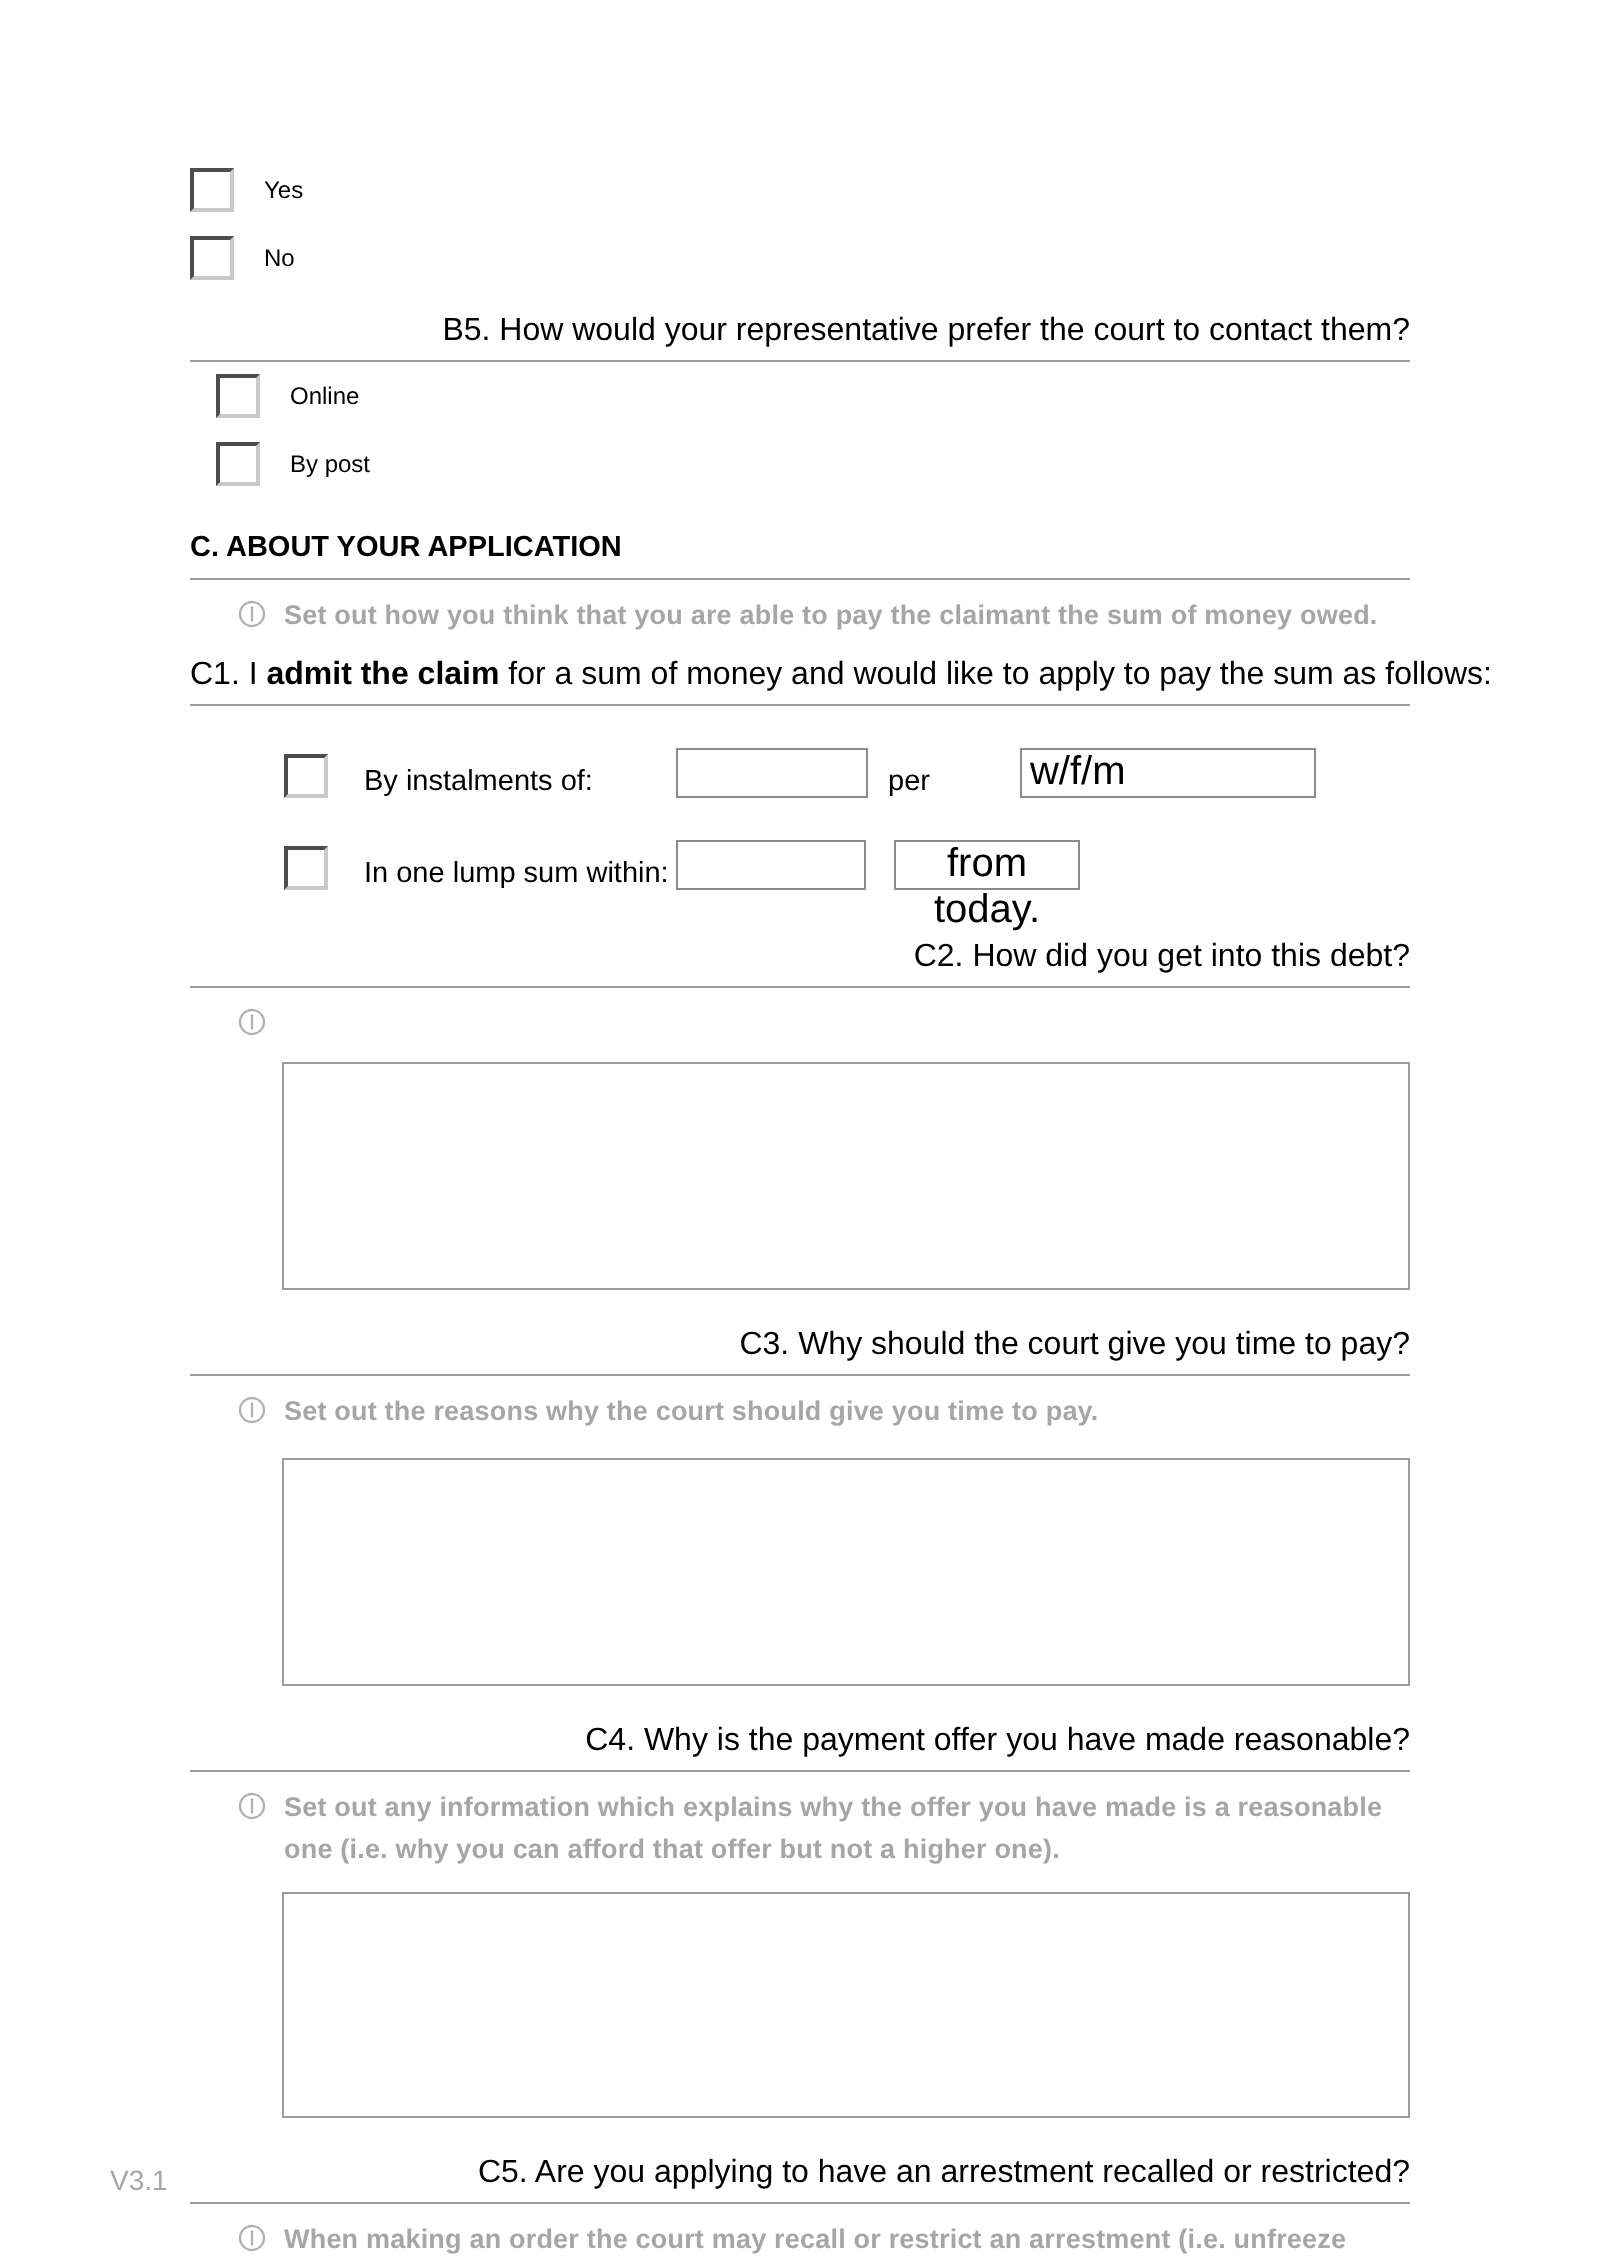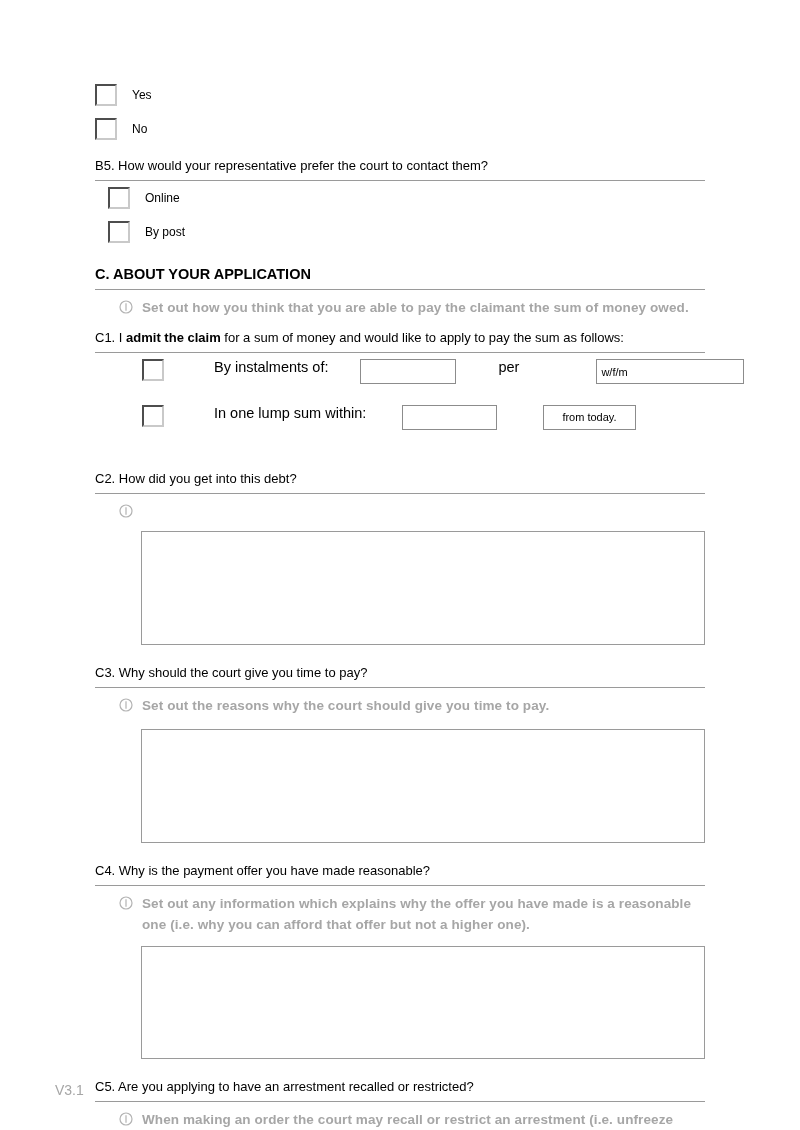--- a/index.html
+++ b/index.html
@@ -54,25 +54,26 @@
   }
   .cb-label {
     font-size: 12px;
     line-height: 18px;
     margin-left: 15px;
     white-space: nowrap;
   }
 
   
   .q-head {
-    font-size: 13px;
+    font-size: 16px;
     line-height: 19px;
     padding-top: 10px;
     padding-bottom: 5px;
     white-space: nowrap;
+    text-align: right;
   }
   .q-head b { font-weight: bold; }
 
   .sect-head {
     font-size: 14.5px;
     line-height: 19px;
     font-weight: bold;
     padding-top: 16px;
     padding-bottom: 5px;
   }
@@ -103,37 +104,36 @@
     font-size: 13.5px;
     line-height: 21px;
     color: #a6a6a6;
     font-weight: bold;
     letter-spacing: 0.1px;
   }
 
   
   .field-row {
     display: flex;
-    align-items: flex-start;
+    align-items: flex-end;
     height: 40px;
     padding-left: 47px;
-    gap: 32px;
   }
   .field-row .checkbox { margin-right: 18px; }
   .field-label {
     font-size: 14.5px;
     white-space: nowrap;
   }
   .txt-box {
     box-sizing: border-box;
     height: 25px;
     border: 1px solid #8c8c8c;
     background: #ffffff;
     font-family: "Liberation Sans", sans-serif;
-    font-size: 11px;
+    font-size: 20px;
     line-height: 23px;
     color: #000000;
     padding: 0 4px;
   }
   .box-amount { width: 96px; }
   .box-term   { width: 95px; }
   .per-label {
     font-size: 14.5px;
     margin: 0 0 0 10px;
   }

